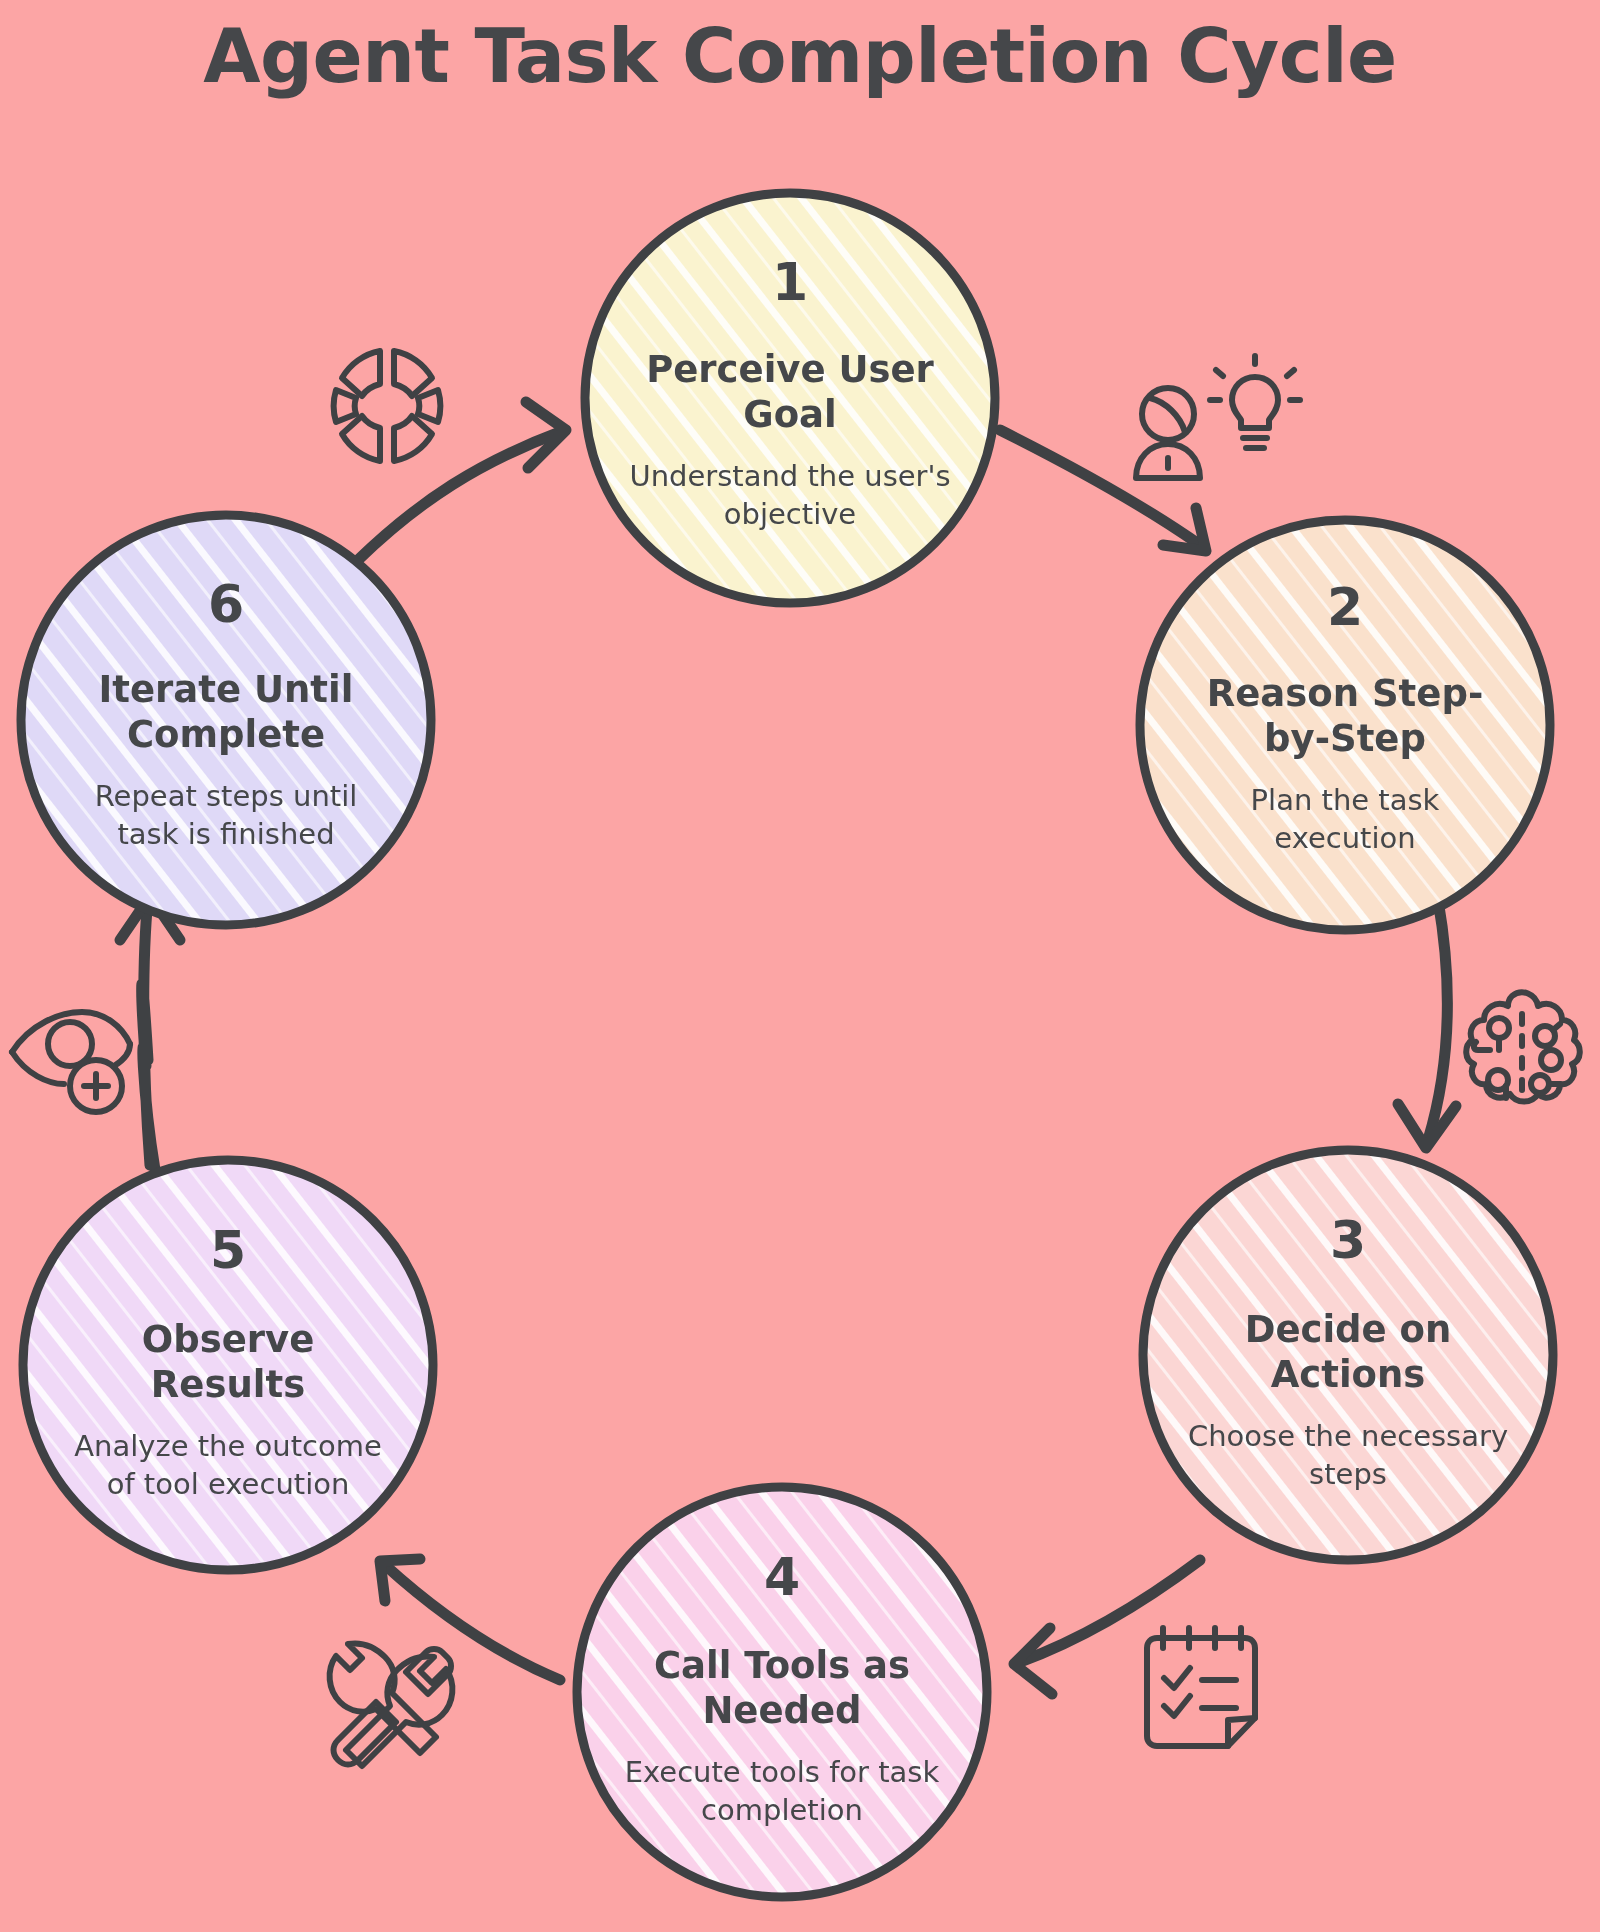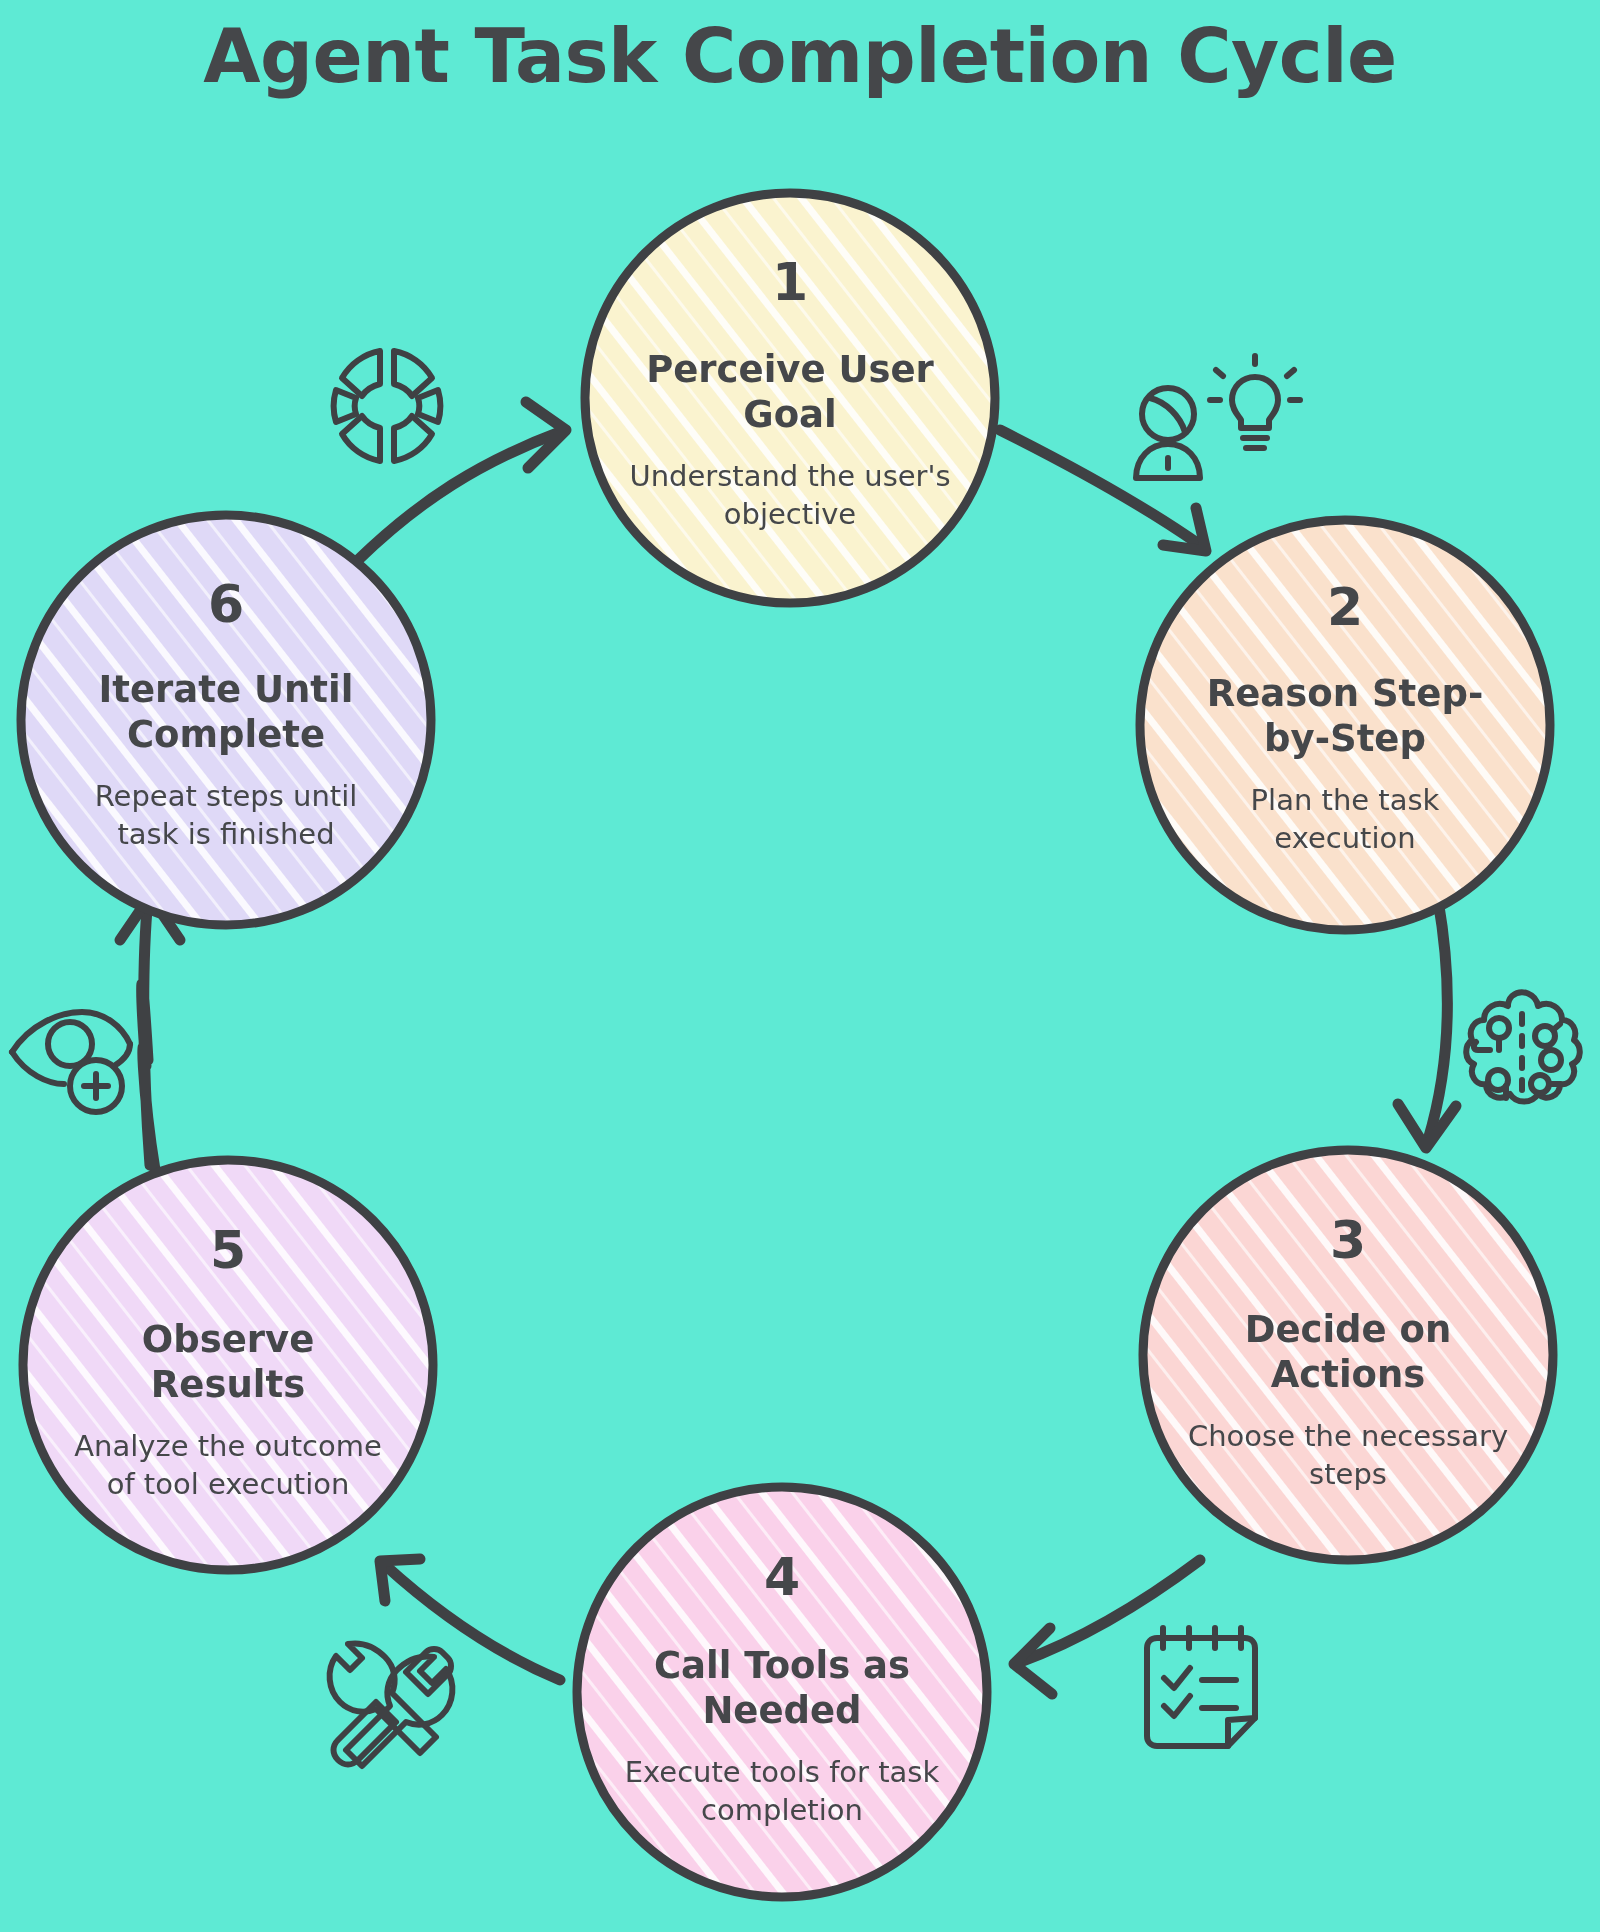--- a/index.html
+++ b/index.html
@@ -10,21 +10,21 @@
   body {
     width: 1600px;
     height: 1932px;
     font-family: "DejaVu Sans", sans-serif;
     overflow: hidden;
   }
   #stage {
     position: relative;
     width: 1600px;
     height: 1932px;
-    background: #5eead4;
+    background: #fca5a5;
   }
   #title {
     position: absolute;
     top: 18px;
     left: 0;
     width: 1600px;
     text-align: center;
     font-family: "DejaVu Sans", sans-serif;
     font-size: 74px;
     font-weight: bold;

